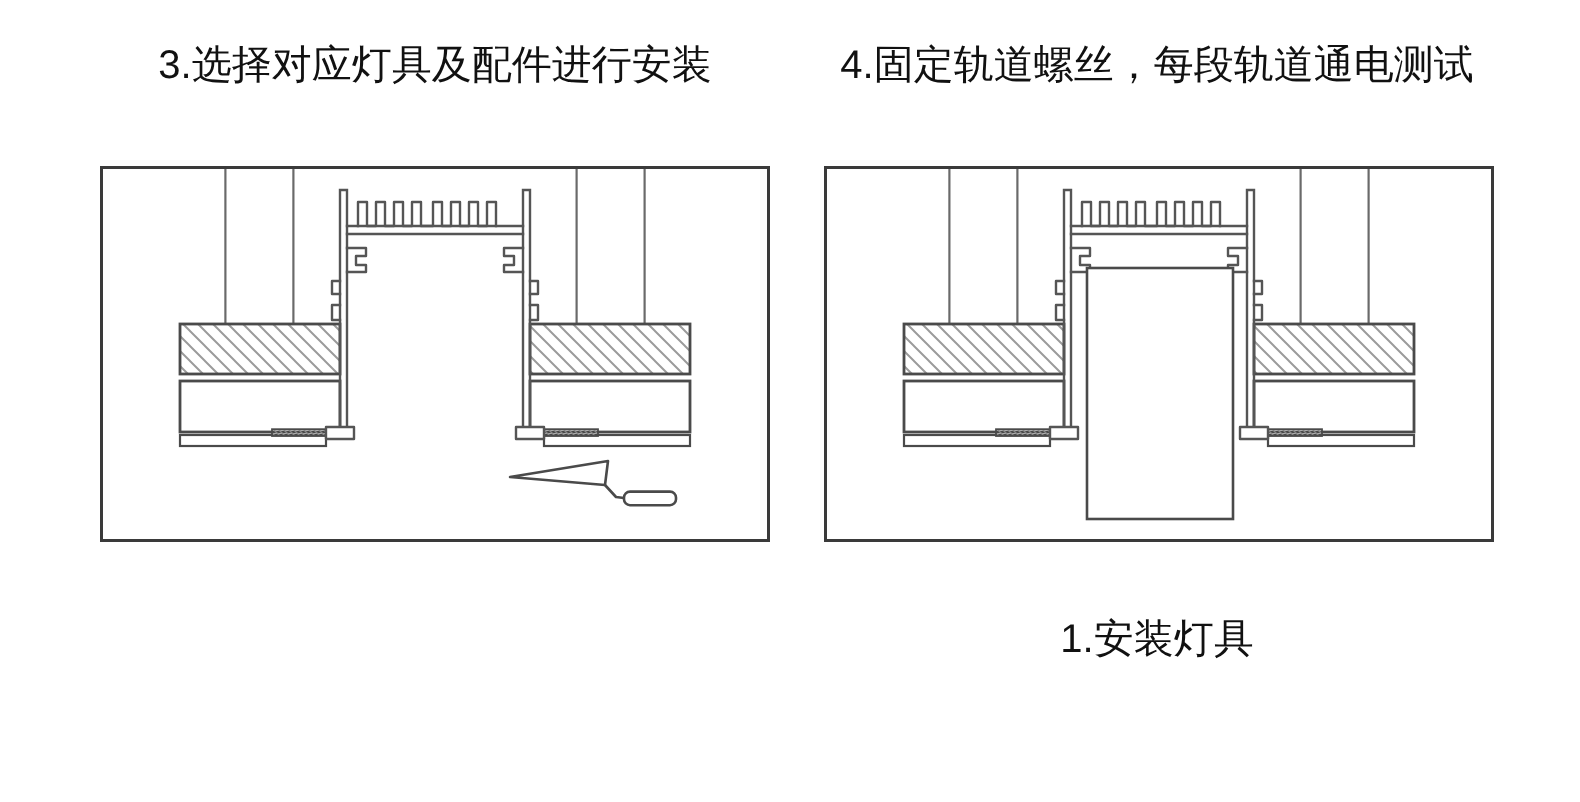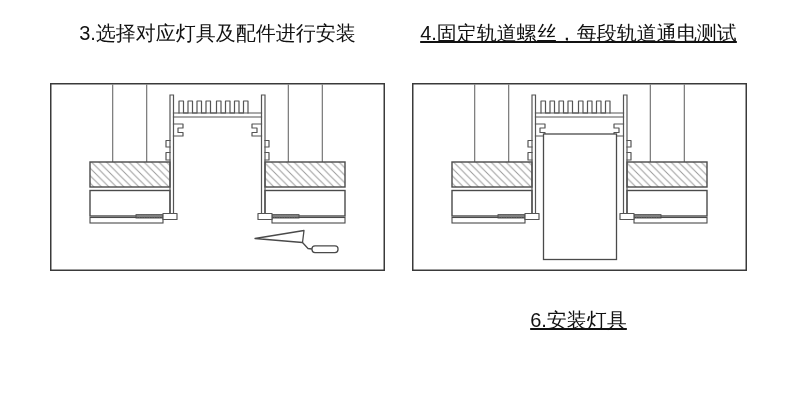--- a/index.html
+++ b/index.html
@@ -14,21 +14,21 @@
     position:absolute;
     text-align:center;
     color:#111;
     font-size:20px;
     line-height:26px;
     white-space:nowrap;
   }
   .caption.top{top:20px;}
   .caption.bottom{top:307px;}
   .cap-left{left:40px;width:355px;}
-  .cap-right{left:400px;width:357px;text-decoration:underline;}
+  .cap-right{left:400px;width:357px;}
   svg.panel{position:absolute;top:83px;}
   svg.panel.left{left:50px;}
   svg.panel.right{left:411px;}
 </style>
 </head>
 <body>
 
 <div class="canvas">
 
   <svg width="0" height="0" style="position:absolute" aria-hidden="true">
@@ -100,15 +100,15 @@
       <path d="M252.5,159.5 L258,165.5 L262,166" fill="none"></path>
       <rect x="262" y="162.8" width="26" height="6.8" rx="3"></rect>
     </g>
   </svg>
 
   <svg class="panel right" width="337" height="188" viewBox="0 0 335 188">
     <use href="#scene" xlink:href="#scene"></use>
     <rect x="131.5" y="51" width="73" height="125.5" fill="#ffffff" stroke="#4a4a4a" stroke-width="1.3"></rect>
   </svg>
 
-  <div class="caption bottom cap-right">6.安装灯具</div>
+  <div class="caption bottom cap-right">1.安装灯具</div>
 
 </div>
 
 </body></html>

